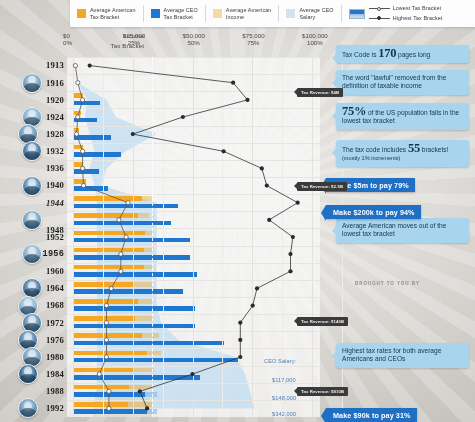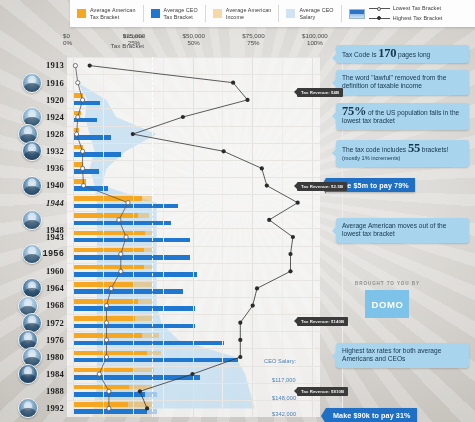--- a/index.html
+++ b/index.html
@@ -448,21 +448,21 @@
       <div class="portrait" style="top: 118.571px; left: 22px; background: radial-gradient(circle at 50% 38%, rgb(223, 233, 241) 0%, rgb(95, 143, 180) 52%, rgb(44, 79, 110) 100%);">
         <span style="position:absolute;left:50%;top:34%;transform:translate(-50%,-50%);width:8px;height:9px;border-radius:50% 50% 45% 45%;background:rgba(225,235,245,.72);"></span>
         <span style="position:absolute;left:50%;top:78%;transform:translate(-50%,-50%);width:16px;height:10px;border-radius:50% 50% 0 0;background:rgba(20,45,70,.55);"></span>
       </div>
       <div class="yr" style="top: 140.514px; font-style: italic;">1944</div>
       <div class="yr" style="top: 168px;">1948</div>
       <div class="portrait" style="top: 152.857px; left: 22px; background: radial-gradient(circle at 50% 38%, rgb(223, 233, 241) 0%, rgb(123, 166, 198) 52%, rgb(44, 79, 110) 100%);">
         <span style="position:absolute;left:50%;top:34%;transform:translate(-50%,-50%);width:8px;height:9px;border-radius:50% 50% 45% 45%;background:rgba(225,235,245,.72);"></span>
         <span style="position:absolute;left:50%;top:78%;transform:translate(-50%,-50%);width:16px;height:10px;border-radius:50% 50% 0 0;background:rgba(20,45,70,.55);"></span>
       </div>
-      <div class="yr" style="top: 174.8px;">1943</div>
+      <div class="yr" style="top: 174.8px;">1952</div>
       <div class="yr" style="top: 191.943px; font-family: Liberation Mono, monospace;">1956</div>
       <div class="portrait" style="top: 187.143px; left: 22px; background: radial-gradient(circle at 50% 38%, rgb(223, 233, 241) 0%, rgb(137, 181, 210) 52%, rgb(44, 79, 110) 100%);">
         <span style="position:absolute;left:50%;top:34%;transform:translate(-50%,-50%);width:8px;height:9px;border-radius:50% 50% 45% 45%;background:rgba(225,235,245,.72);"></span>
         <span style="position:absolute;left:50%;top:78%;transform:translate(-50%,-50%);width:16px;height:10px;border-radius:50% 50% 0 0;background:rgba(20,45,70,.55);"></span>
       </div>
       <div class="yr" style="top: 209.086px; text-align: right;">1960</div>
       <div class="yr" style="top: 226.229px;">1964</div>
       <div class="portrait" style="top: 221.429px; left: 22px; background: radial-gradient(circle at 50% 38%, rgb(223, 233, 241) 0%, rgb(78, 126, 166) 52%, rgb(44, 79, 110) 100%);">
         <span style="position:absolute;left:50%;top:34%;transform:translate(-50%,-50%);width:8px;height:9px;border-radius:50% 50% 45% 45%;background:rgba(225,235,245,.72);"></span>
         <span style="position:absolute;left:50%;top:78%;transform:translate(-50%,-50%);width:16px;height:10px;border-radius:50% 50% 0 0;background:rgba(20,45,70,.55);"></span>
@@ -495,31 +495,29 @@
       <div class="yr" style="top: 329.086px;">1988</div>
       <div class="yr" style="top: 346.229px;">1992</div>
       <div class="portrait" style="top: 341.429px; left: 18px; background: radial-gradient(circle at 50% 38%, rgb(223, 233, 241) 0%, rgb(111, 156, 190) 52%, rgb(44, 79, 110) 100%);">
         <span style="position:absolute;left:50%;top:34%;transform:translate(-50%,-50%);width:8px;height:9px;border-radius:50% 50% 45% 45%;background:rgba(225,235,245,.72);"></span>
         <span style="position:absolute;left:50%;top:78%;transform:translate(-50%,-50%);width:16px;height:10px;border-radius:50% 50% 0 0;background:rgba(20,45,70,.55);"></span>
       </div>
     </div>
 
   <div id="brand">
     <div id="brandTxt">BROUGHT TO YOU BY</div>
-    <div id="domoBox">
-      <span id="domoTxt">DOMO</span>
-    </div>
   </div>
 <div class="callout" style="top: 45px; left: 336px; width: 133px;"><span>Tax Code is </span><b>170</b><span> pages long</span></div>
     <div class="callout" style="top: 70px; left: 336px; width: 133px;"><span>The word "lawful" removed from the definition of taxable income</span></div>
     <div class="callout" style="top: 103px; left: 336px; width: 133px;"><b>75%</b><span> of the US population falls in the lowest tax bracket</span></div>
     <div class="callout" style="top: 140px; left: 336px; width: 133px;"><span>The tax code includes </span><b>55</b><span> brackets! </span><span class="sm">(mostly 1% increments)</span></div>
     <div class="callout" style="top: 218px; left: 336px; width: 133px;"><span>Average American moves out of the lowest tax bracket</span></div>
     <div class="callout" style="top: 343px; left: 336px; width: 133px;"><span>Highest tax rates for both average Americans and CEOs</span></div>
     <div class="badge" style="top: 178px; left: 326px;">Make $5m to pay 79%</div>
+    <div class="badge" style="top: 205px; left: 326px;">Make $200k to pay 94%</div>
     <div class="badge" style="top: 408px; left: 326px;">Make $90k to pay 31%</div>
     <div class="revpill" style="top: 88px; left: 297px;">Tax Revenue: $4B</div>
     <div class="revpill" style="top: 182px; left: 297px;">Tax Revenue: $2.5B</div>
     <div class="revpill" style="top: 317px; left: 297px;">Tax Revenue: $140B</div>
     <div class="revpill" style="top: 387px; left: 297px;">Tax Revenue: $810B</div>
     <div class="salnote" style="top: 358px; left: 264px;">CEO Salary:</div>
     <div class="salnote" style="top: 377px; left: 272px;">$117,000</div>
     <div class="salnote" style="top: 395px; left: 272px;">$148,000</div>
     <div class="salnote" style="top: 411px; left: 272px;">$342,000</div>
   </div>

